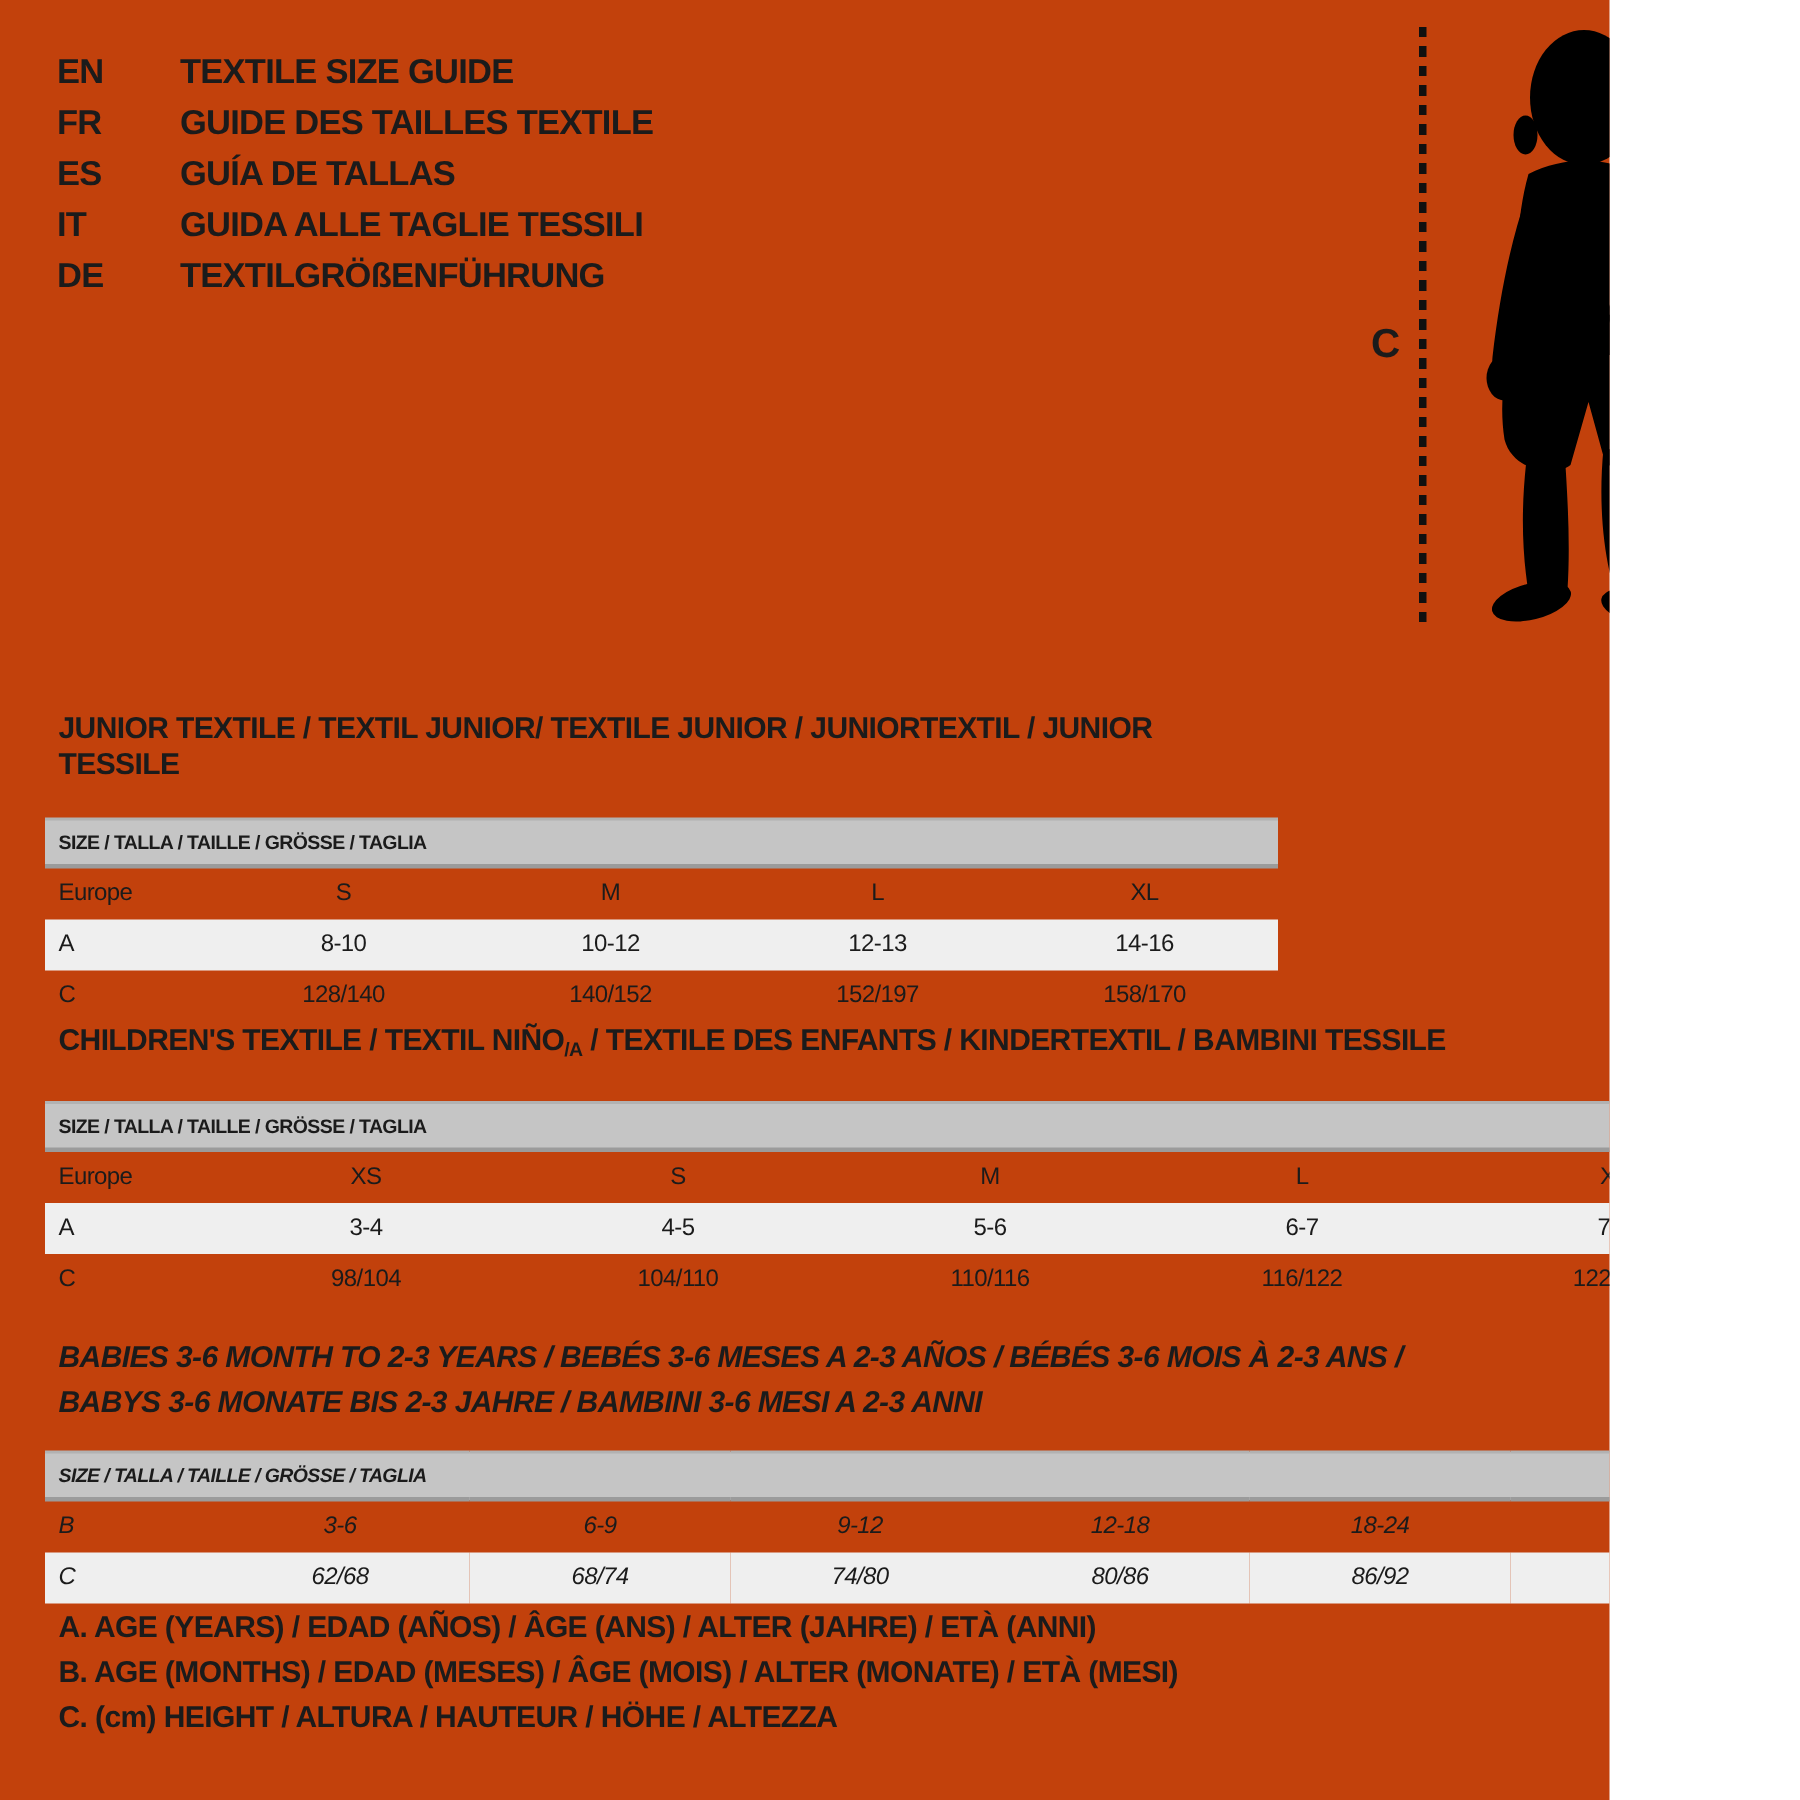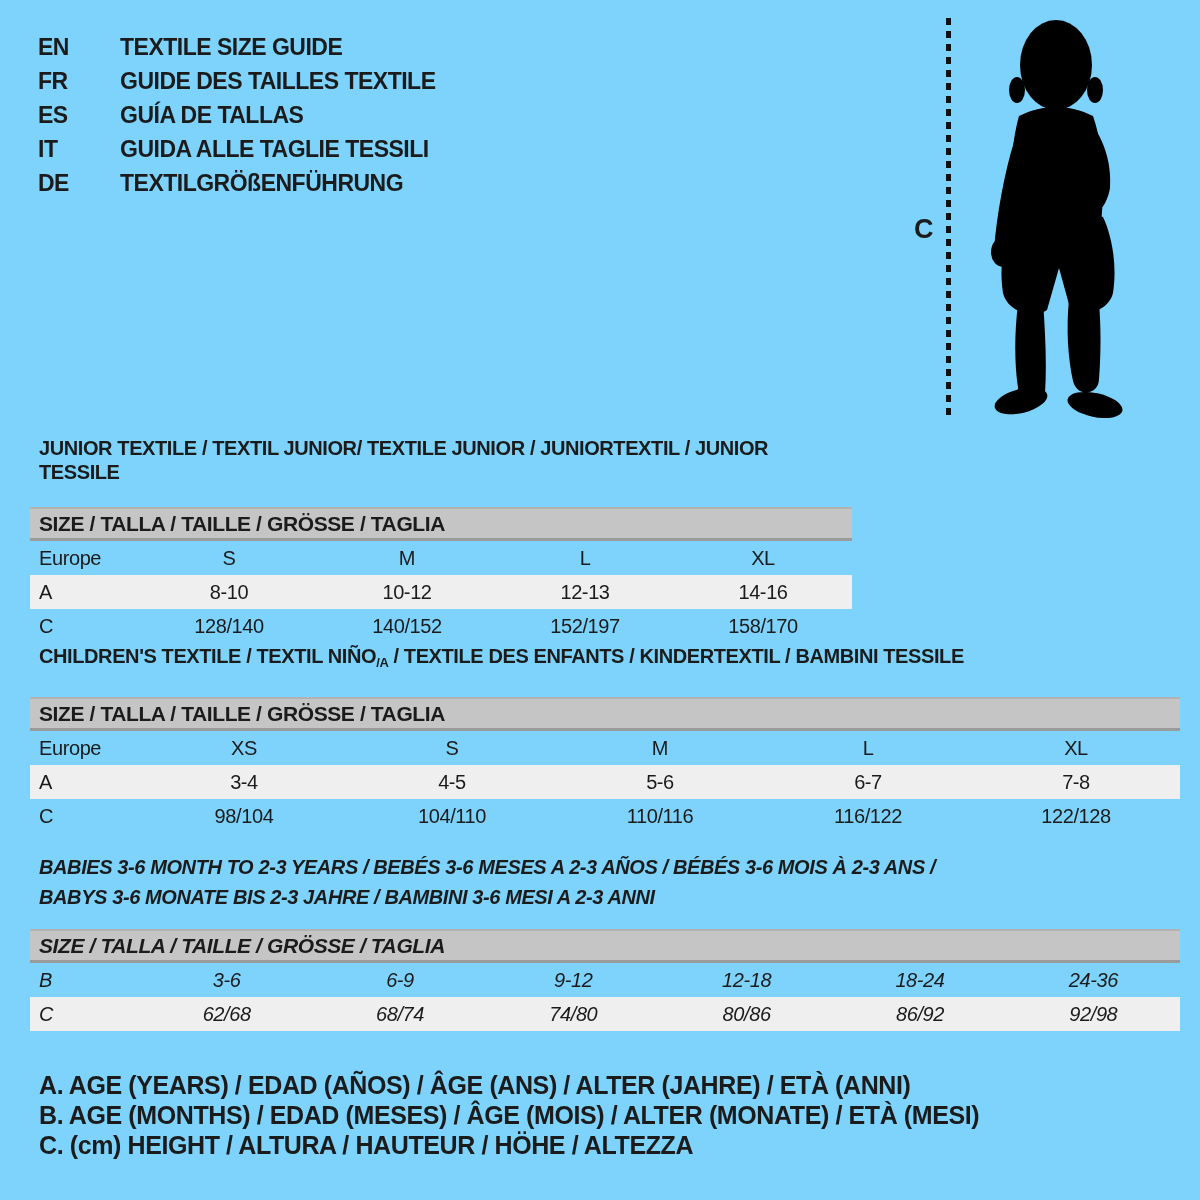--- a/index.html
+++ b/index.html
@@ -1,17 +1,17 @@
 <!DOCTYPE html>
 <html><head>
 <meta charset="utf-8">
 <style>
   html,body { margin:0; padding:0; background:#ffffff; }
   .canvas {
-    position:relative; width:1200px; height:1200px; background:#7dd3fc;
+    position:relative; width:1073px; height:1200px; background:#c2410c;
     font-family:"Liberation Sans", sans-serif; color:#1b1b1b; overflow:hidden;
   }
 
   
   .lang-block { position:absolute; left:38px; top:30px; }
   .lang-row { display:flex; line-height:34px; font-size:23px; font-weight:700; letter-spacing:-0.5px; }
   .lang-code { width:82px; }
 
   
   .figure-c { position:absolute; left:914px; top:214px; font-size:27px; font-weight:700; }
@@ -20,41 +20,41 @@
     background:repeating-linear-gradient(to bottom, #101010 0px, #101010 7px, transparent 7px, transparent 13px);
   }
   .baby-svg { position:absolute; left:963px; top:12px; width:177px; height:408px; }
 
   
   .section { position:absolute; left:30px; }
   #sec-junior   { top:436px; width:822px; }
   #sec-children { top:644px; width:1150px; }
   #sec-babies   { top:852px; width:1150px;font-style:italic; }
 
-  .sec-title { font-size:20px; font-weight:700; letter-spacing:-0.4px; line-height:24px; padding-left:9px; }
+  .sec-title { font-size:20px; font-weight:700; letter-spacing:-0.4px; line-height:24px; padding-left:9px;margin-top:38px; }
   #sec-junior .sec-title   { margin-bottom:23px; }
   #sec-children .sec-title { margin-bottom:22px; }
   #sec-babies .sec-title   { line-height:30px; margin-bottom:17px; }
   .sub-a { font-size:13px; vertical-align:-4px; }
 
   table { border-collapse:collapse; table-layout:fixed; width:100%; }
   .size-bar td {
     background:#c5c5c5; border-top:2px solid #b2b2b2; border-bottom:3px solid #9b9b9b;
-    font-weight:700; font-size:21px; letter-spacing:-0.4px;
+    font-weight:700; font-size:13px; letter-spacing:-0.4px;
     padding:2px 0 2px 9px; height:25px; text-align:left;
   }
-  td { font-size:20px; letter-spacing:-0.4px; }
+  td { font-size:16px; letter-spacing:-0.4px; }
   tr.data-row td { height:32px; vertical-align:middle; }
   td.rlabel { text-align:left; padding-left:9px; }
   td.val { text-align:center; }
   tr.alt td { background:#efefef; }
 
   
   .legend { position:absolute; left:39px; top:1070px; }
-  .legend-line { font-size:25px; font-weight:700; letter-spacing:-0.4px; line-height:30px; }
+  .legend-line { font-size:20px; font-weight:700; letter-spacing:-0.4px; line-height:30px; }
 </style>
 </head>
 <body>
 
 <div class="canvas">
 
   <div class="lang-block">
     <div class="lang-row">
       <span class="lang-code">EN</span>
       <span class="lang-label">TEXTILE SIZE GUIDE</span>

